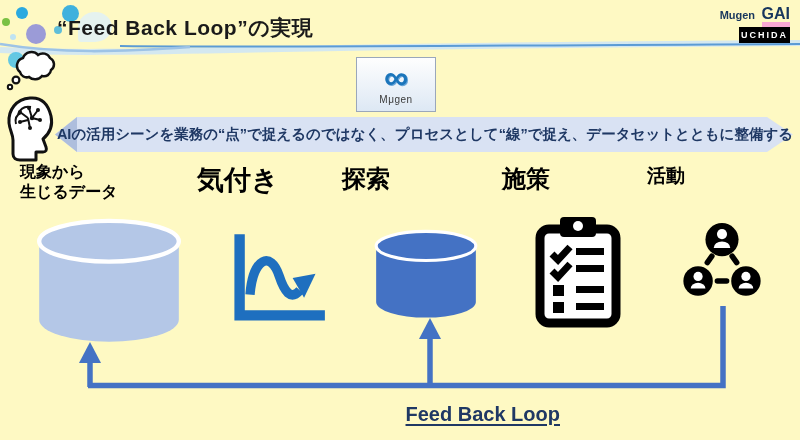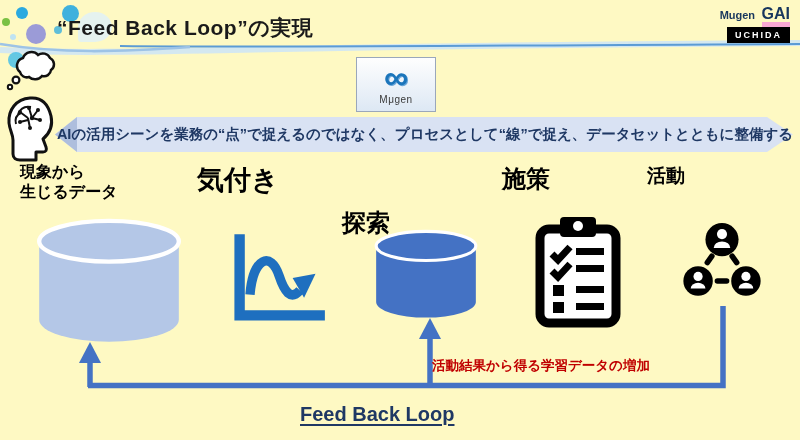--- a/index.html
+++ b/index.html
@@ -20,21 +20,21 @@
   .b4{left:26px;top:24px;width:20px;height:20px;background:#9b9bd7;}
   .b5{left:54px;top:26px;width:8px;height:8px;background:#2aa9e0;opacity:.75;}
   .b6{left:10px;top:34px;width:6px;height:6px;background:#bfe3f2;}
   .b7{left:78px;top:12px;width:34px;height:30px;background:#dff0fa;border-radius:50% 50% 50% 10%;opacity:.8;}
   .header-swoosh{position:absolute;left:0;top:34px;width:800px;height:22px;pointer-events:none;}
   .brand{position:absolute;right:10px;top:5px;text-align:right;color:#17365d;}
   .brand-mugen{font-size:11px;font-weight:bold;vertical-align:baseline;margin-top:44px;}
   .brand-gai{font-size:16px;font-weight:bold;border-bottom:6px solid #f9a8d4;padding-bottom:0px;margin-left:2px;}
   .brand-uchida{
     display:inline-block;margin-top:4px;background:#000;color:#fff;font-size:9px;font-weight:bold;
-    letter-spacing:2px;padding:3px 8px;
+    letter-spacing:2px;padding:3px 2px;
   }
   
   .logo-box{
     position:absolute;left:356px;top:57px;width:80px;height:55px;box-sizing:border-box;
     border:1px solid #9aa7bb;background:linear-gradient(#fefefe,#dde8f4);
     display:flex;flex-direction:column;align-items:center;justify-content:center;
   }
   .logo-symbol{font-size:34px;line-height:30px;font-weight:bold;color:#1b75bb;
     text-shadow:1px 1px 0 #6aa6d8;}
   .logo-name{font-size:10px;color:#3a3a3a;line-height:15px;letter-spacing:.5px;}
@@ -54,39 +54,39 @@
     position:absolute;left:70px;top:117px;width:710px;height:35px;display:flex;align-items:center;
     justify-content:center;font-size:14.5px;font-weight:bold;color:#1f3864;white-space:nowrap;
   }
   
   .stage-label{
     position:absolute;top:162px;width:150px;text-align:left;color:#000;font-weight:bold;
     white-space:pre-line;line-height:1.25;
   }
   .s0{left:20px;font-size:16px;}
   .s1{left:197px;font-size:27px;top:164px;}
-  .s2{left:342px;font-size:24px;top:164px;margin-top:44px;}
+  .s2{left:342px;font-size:24px;top:164px;}
   .s3{left:502px;font-size:24px;top:164px;}
   .s4{left:647px;font-size:19px;top:164px;}
   
   .icon{position:absolute;}
   .i0{left:33px;top:218px;width:152px;height:128px;}
   .i1{left:222px;top:228px;width:108px;height:104px;}
   .i2{left:372px;top:227px;width:108px;height:96px;}
   .i3{left:528px;top:213px;width:100px;height:120px;}
   .i4{left:676px;top:220px;width:92px;height:88px;}
   
   .loop-svg{position:absolute;left:0;top:0;width:800px;height:440px;pointer-events:none;}
   
   .note{position:absolute;font-size:13.5px;font-weight:bold;color:#c00000;white-space:nowrap;}
   .note-left{left:104px;top:347px;}
   .note-right{left:432px;top:357px;}
   
   .loop-label{
-    position:absolute;left:300px;top:403px;width:260px;text-align:left;
+    position:absolute;left:300px;top:403px;width:260px;text-align:right;
     font-size:20px;font-weight:bold;color:#1f3864;text-decoration:underline;
     text-underline-offset:3px;
   }
 </style>
 </head>
 <body>
 
 <div id="slide">
 
   <div class="decor-bubbles">
@@ -207,17 +207,16 @@
   </svg>
 
   <svg class="loop-svg" viewBox="0 0 800 440">
     <path d="M723,306 L723,385.5 L88,385.5" stroke="#4472c4" stroke-width="5.5" fill="none"></path>
     <line x1="430" y1="387" x2="430" y2="334" stroke="#4472c4" stroke-width="5.5"></line>
     <polygon points="430,318 419,339 441,339" fill="#4472c4"></polygon>
     <line x1="90" y1="387" x2="90" y2="358" stroke="#4472c4" stroke-width="5.5"></line>
     <polygon points="90,342 79,363 101,363" fill="#4472c4"></polygon>
   </svg>
 
-  <div class="note note-right">活動結果から得る学習データの増加</div>
 
   <div class="loop-label">Feed Back Loop</div>
 
 </div>
 
 </body></html>

